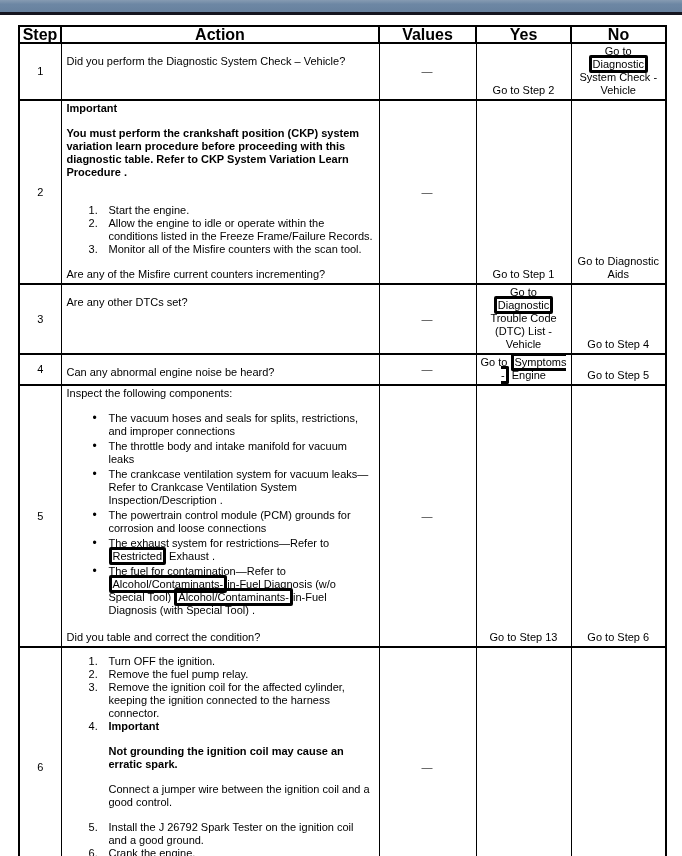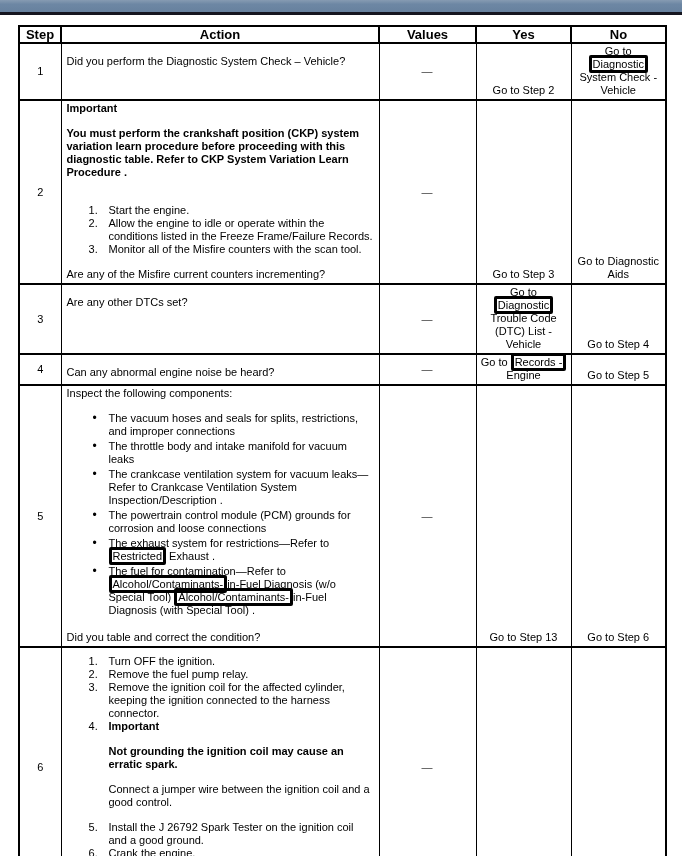--- a/index.html
+++ b/index.html
@@ -15,21 +15,21 @@
   }
   table.diag {
     position:absolute; top:25px; left:18px; width:647px;
     border-collapse:collapse; table-layout:fixed;
     font-size:11px; line-height:13px;
   }
   table.diag, table.diag td, table.diag th { border:2px solid #000; }
   table.diag td { border-left-width:1px; border-right-width:1px; }
   table.diag th {
     font-weight:bold; text-align:center; vertical-align:middle;
-    height:17px; padding:1px 2px; font-size:13px;
+    height:17px; padding:1px 2px; font-size:16px;
   }
   td.step-cell  { text-align:center; vertical-align:middle; width:42px; }
   td.action-cell{ vertical-align:top; padding:1px 5px 2px 5px; width:318px; }
   td.values-cell{ text-align:center; vertical-align:middle; width:97px; color:#3a3a3a; letter-spacing:1px; }
   td.yn-cell    { text-align:center; vertical-align:bottom; padding:1px 3px 2px 3px; }
   td.yes-cell   { width:95px; }
   td.no-cell    { width:95px; }
 
   .af { display:flex; flex-direction:column; justify-content:space-between; }
   .af.r1 { min-height:41px; }
@@ -121,21 +121,21 @@
               <li>
                   <span class="li-body">Monitor all of the Misfire counters with the scan tool.</span>
                 </li>
             </ol>
           </div>
           <div class="question">Are any of the Misfire current counters incrementing?</div>
         </div>
       </td>
       <td class="values-cell">—</td>
       <td class="yn-cell yes-cell">
-        <span>Go to Step 3</span>
+        <span>Go to Step 1</span>
       </td>
       <td class="yn-cell no-cell">
         <span>Go to Diagnostic Aids</span>
       </td>
     </tr>
 
     <tr>
       <td class="step-cell">3</td>
       <td class="action-cell">
         <div class="af r3">
@@ -153,21 +153,21 @@
 
     <tr>
       <td class="step-cell">4</td>
       <td class="action-cell">
         <div class="af r4">
           <div class="question q-top">Can any abnormal engine noise be heard?</div>
         </div>
       </td>
       <td class="values-cell">—</td>
       <td class="yn-cell yes-cell">
-        <span>Go to </span><span class="lnk">Records -</span><span> Engine</span>
+        <span>Go to </span><span class="lnk">Symptoms -</span><span> Engine</span>
       </td>
       <td class="yn-cell no-cell">
         <span>Go to Step 5</span>
       </td>
     </tr>
 
     <tr>
       <td class="step-cell">5</td>
       <td class="action-cell">
         <div class="af r5">

